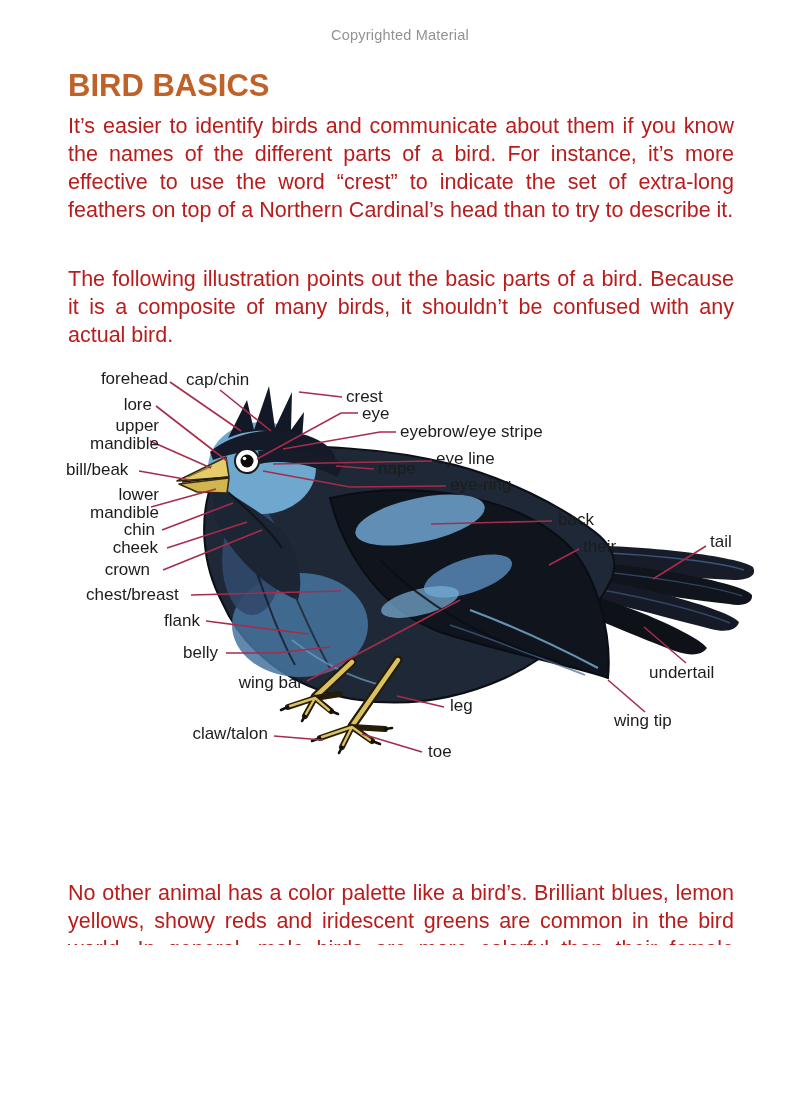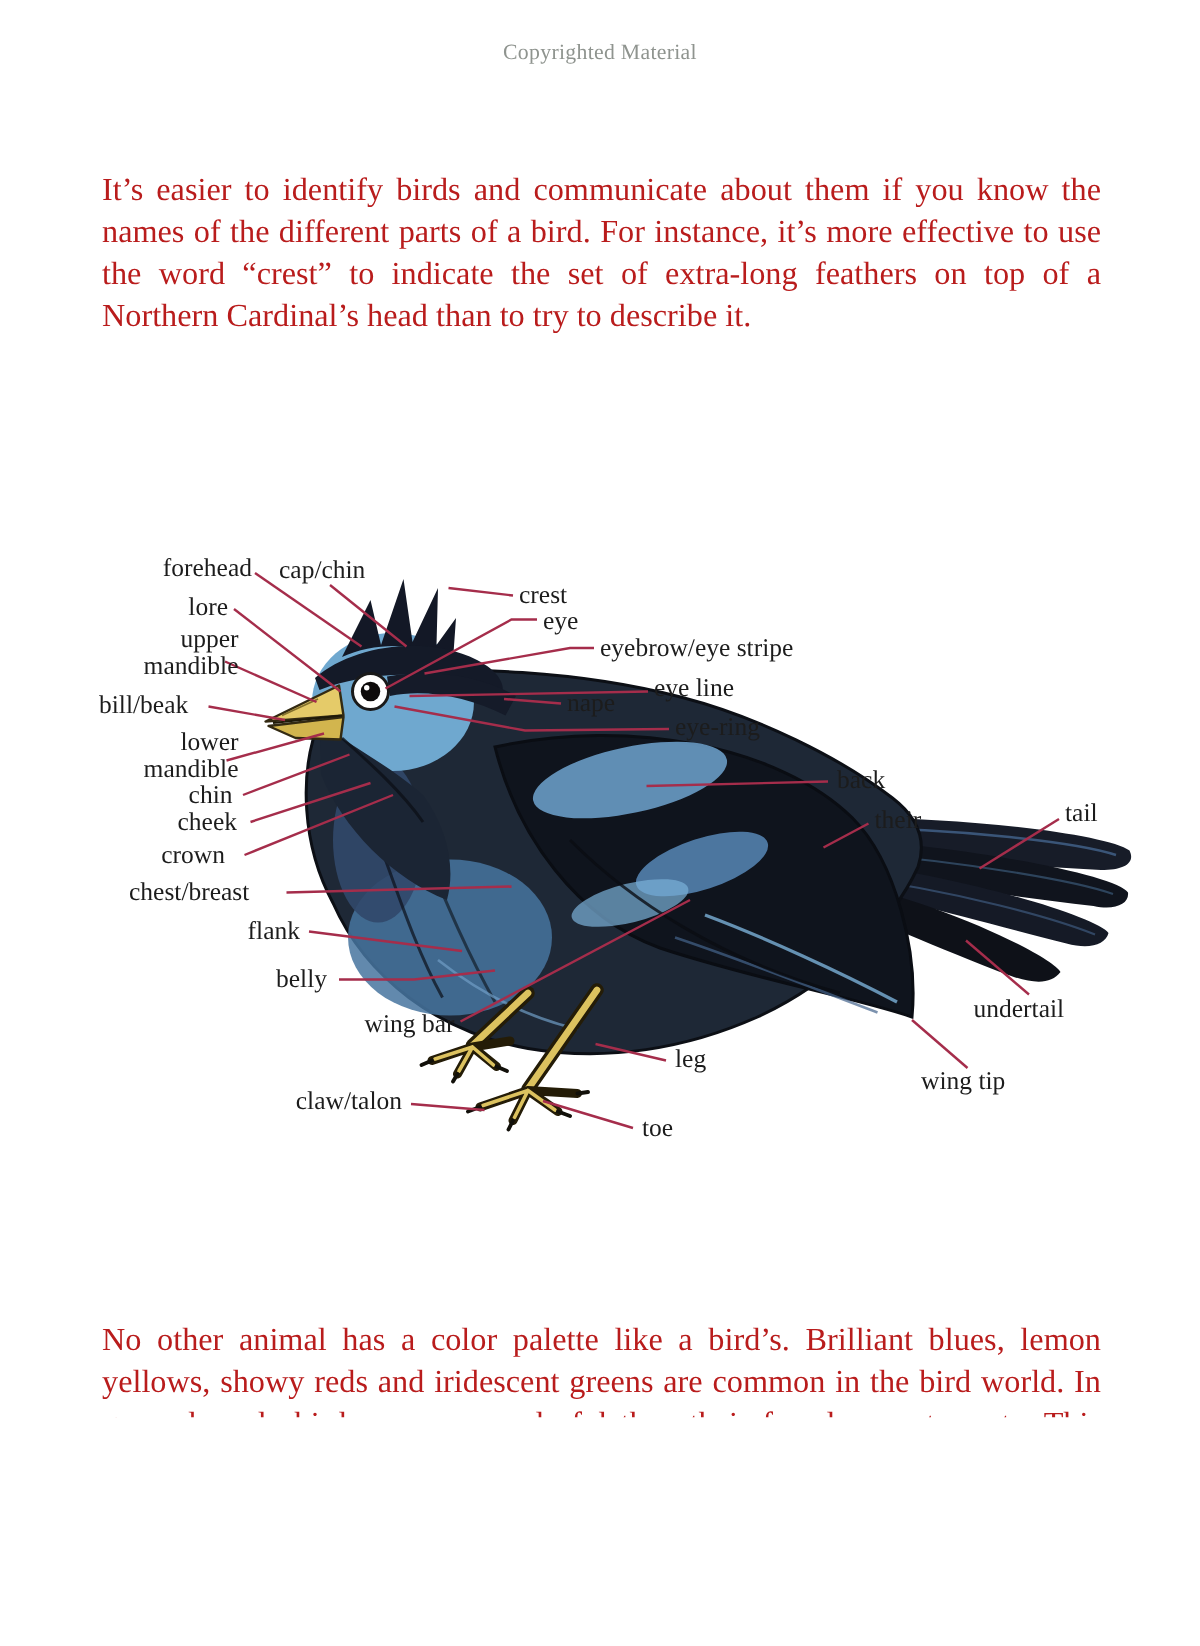--- a/index.html
+++ b/index.html
@@ -1,18 +1,18 @@
 <!DOCTYPE html>
 <html><head>
 <meta charset="utf-8">
 <style>
   html,body { margin:0; padding:0; background:#ffffff; }
   .page {
     position:relative; width:800px; height:945px; background:#ffffff;
-    font-family:Liberation Serif, serif; overflow:hidden;
+    font-family:Liberation Sans, sans-serif; overflow:hidden;
   }
   .copyright {
     position:absolute; left:0; width:800px; text-align:center;
     color:#8f948f; font-size:14.5px; letter-spacing:.2px;
   }
   .copyright.top { top:27px; }
   .copyright.bottom { top:1050px; }
   .h1 {
     position:absolute; left:68px; top:68px;
     color:#bf6228; font-size:31px; font-weight:bold;
@@ -40,22 +40,24 @@
   .lbl.wrap { white-space:normal; width:92px;text-align:right; }
   .leader { stroke:#a52d4b; stroke-width:1.6; fill:none; }
 </style>
 </head>
 <body>
 
 <div class="page">
 
   <div class="copyright top">Copyrighted Material</div>
 
+  <div class="h1">BIRD BASICS</div>
 
   <div class="para" id="p1">It’s easier to identify birds and communicate about them if you know the names of the different parts of a bird. For instance, it’s more effective to use the word “crest” to indicate the set of extra-long feathers on top of a Northern Cardinal’s head than to try to describe it.</div>
+  <div class="para" id="p2">The following illustration points out the basic parts of a bird. Because it is a composite of many birds, it shouldn’t be confused with any actual bird.</div>
 
   <div class="diagram">
 
     <svg class="art" width="800" height="1097" viewBox="0 0 800 1097">
 
       <g>
         <path d="M555,545 C640,544 738,556 753,567 C757,575 750,580 734,580 C660,576 592,570 553,567 Z" fill="#171c28"></path>
         <path d="M558,559 C652,565 745,584 752,595 C753,603 743,607 729,604 C660,596 594,585 555,579 Z" fill="#10141d"></path>
         <path d="M558,574 C642,584 731,611 739,622 C737,630 726,633 711,629 C645,612 591,597 555,591 Z" fill="#151a26"></path>
         <path d="M555,587 C622,599 701,637 707,648 C701,656 690,656 675,651 C624,632 579,611 552,601 Z" fill="#0e1118"></path>

